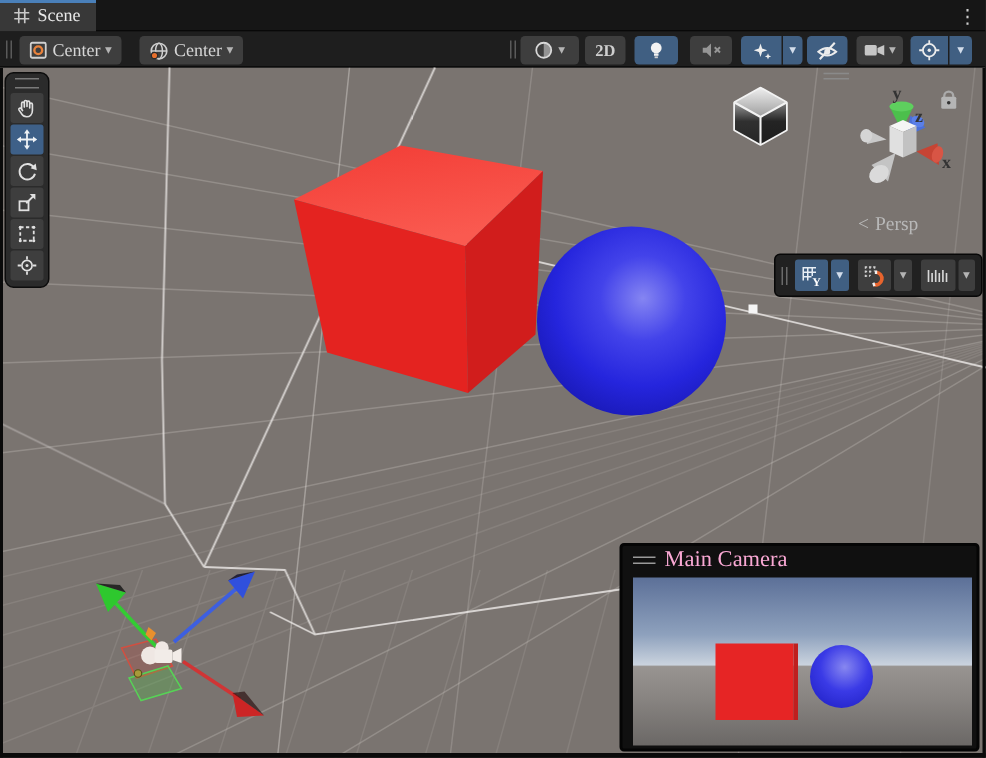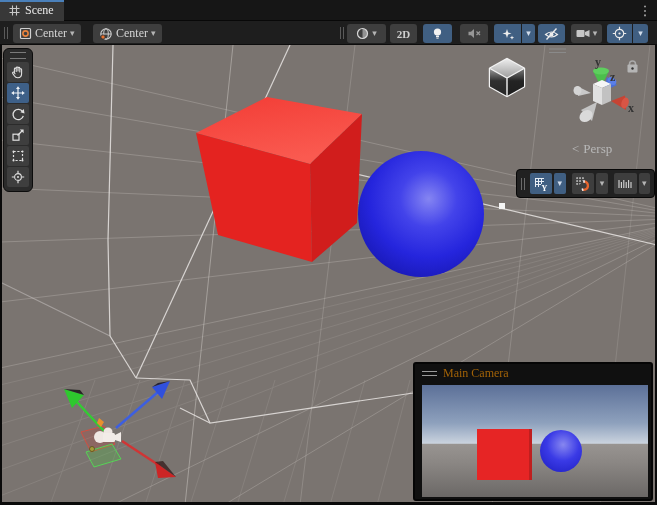--- a/index.html
+++ b/index.html
@@ -40,21 +40,21 @@
   .sbtn{height:21px;border-radius:2px;background:#3e3e3e;display:flex;align-items:center;justify-content:center;}
   .sbtn.blue{background:#405f82;}
   .sbtn.icon{width:25px;}
   .sbtn.drop{width:13px;}
   .sgap{width:3px;}
   
   .campanel{position:absolute;left:413px;top:362px;width:240px;height:139px;background:#101010;
             border:2px solid #050505;border-radius:3px;z-index:6;}
   .camhead{height:19px;display:flex;align-items:center;}
   .cam-grip{width:15px;height:5px;border-top:1px solid #9a9a9a;border-bottom:1px solid #9a9a9a;margin:0 6px 0 7px;}
-  .camtitle{font-size:12px;color:#a16207;}
+  .camtitle{font-size:15px;color:#f9a8d4;}
   .camview{position:absolute;left:7px;top:21px;width:226px;height:112px;overflow:hidden;
            background:linear-gradient(#5c7098 0%,#8ea1bd 34%,#cad3de 52%,#989491 53%,#8a8683 70%,#6b6866 100%);}
   .cam-cube{position:absolute;left:55px;top:44px;width:52px;height:51px;background:#e62525;}
   .cam-cube-side{position:absolute;left:107px;top:44px;width:3px;height:51px;background:#bf1f1f;}
   .cam-sphere{position:absolute;left:118px;top:45px;width:42px;height:42px;border-radius:50%;
               background:radial-gradient(circle at 55% 35%, #8787f0 0%, #3a3ae6 45%, #1b1bbe 100%);}
   
   .edge{position:absolute;background:#0a0a0a;z-index:9;}
 </style>
 </head>

